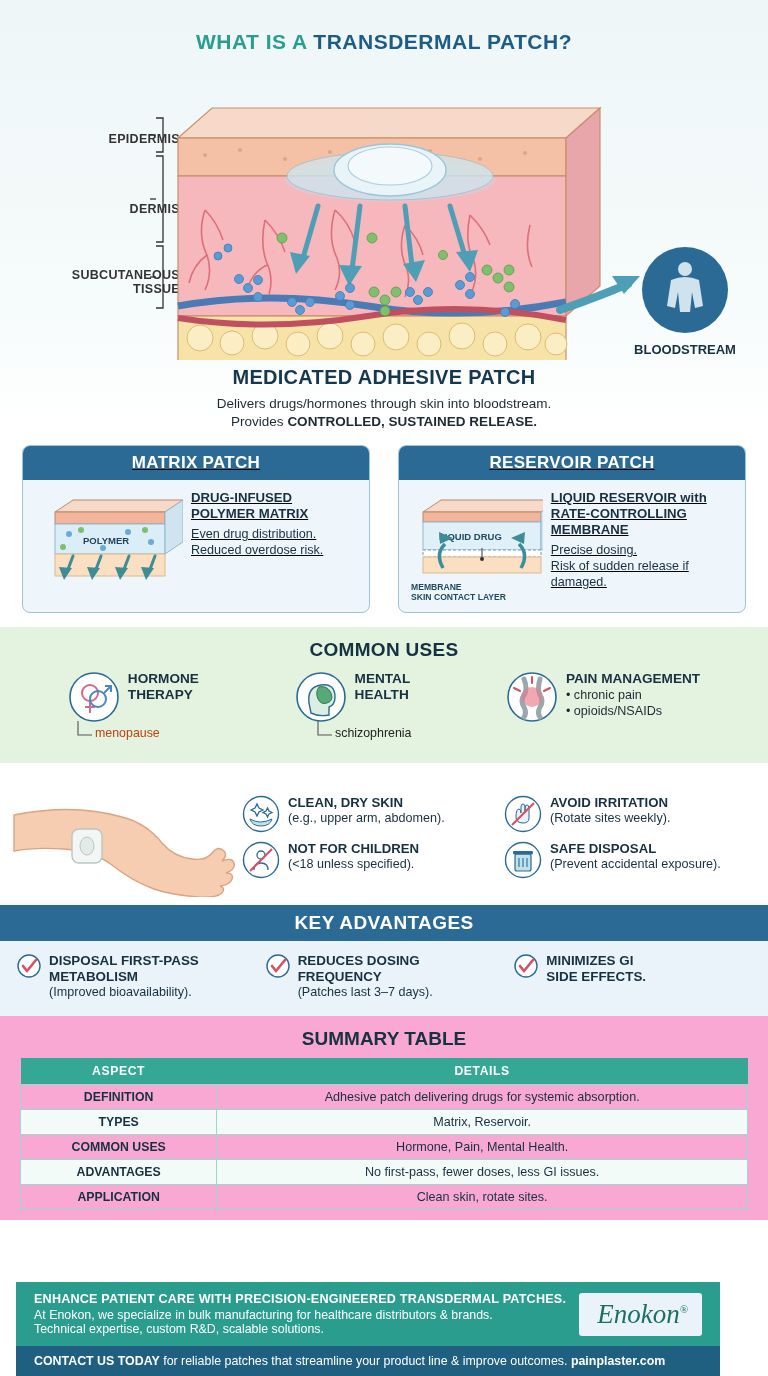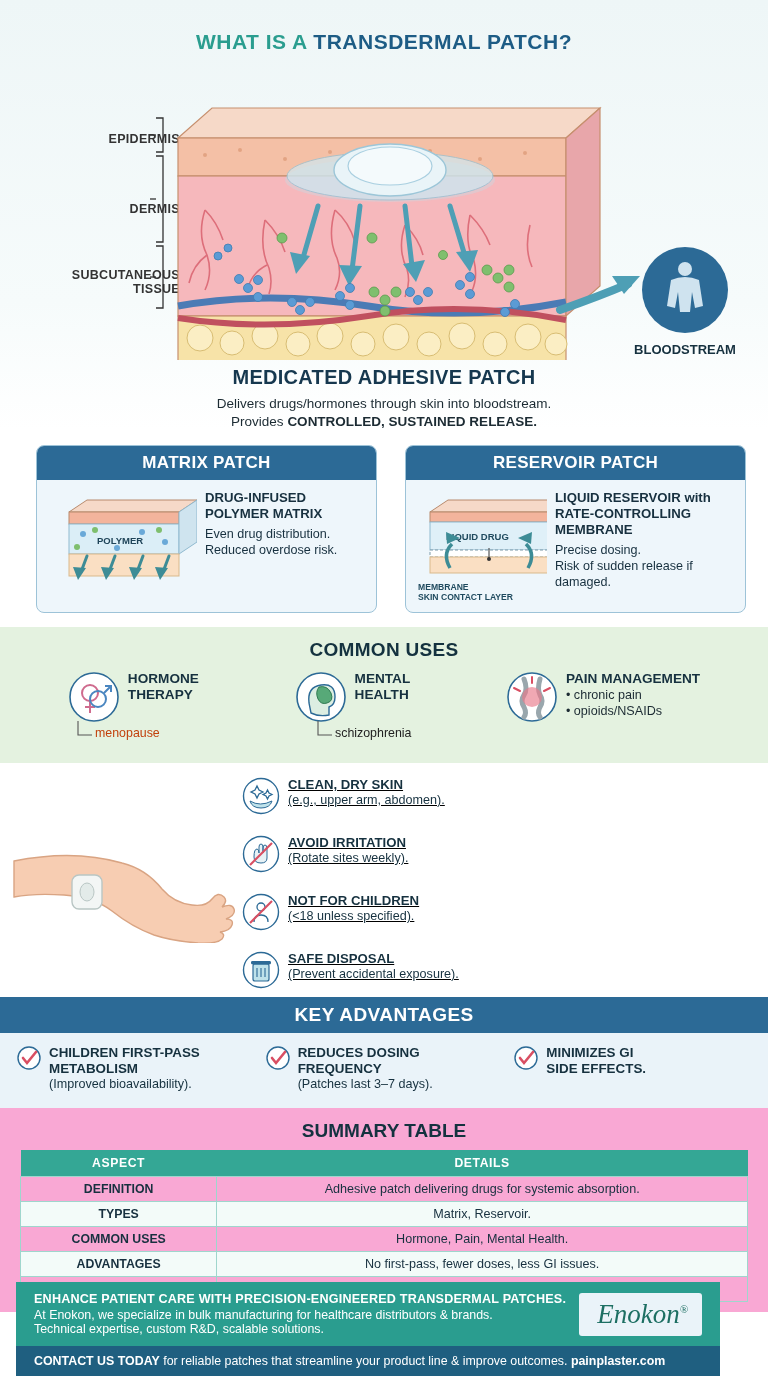--- a/index.html
+++ b/index.html
@@ -39,21 +39,21 @@
     letter-spacing: 0.3px; line-height: 14px;
   }
 
   
   .sub-block { text-align: center; margin-top: 6px; }
   .sub-title { font-size: 20px; font-weight: bold; color: #16384f; letter-spacing: 0.3px;}
   .sub-text { font-size: 13.5px; color: #1c2b33; line-height: 18px; margin-top: 6px;}
   .sub-text b { font-weight: bold; }
 
   
-  .cards { display: flex; gap: 28px; padding: 14px 22px 0 36px; }
+  .cards { display: flex; gap: 28px; padding: 14px 22px 0 22px; text-decoration: underline; }
   .card {
     flex: 1; border: 1px solid #9dc3d8; border-radius: 8px; overflow: hidden;
     background: #eef6fb;
   }
   .card-head {
     background: #2c6a96; color: #fff; text-align: center;
     font-size: 17px; font-weight: bold; padding: 7px 0; letter-spacing: 0.3px;
   }
   .card-body { display: flex; padding: 10px 10px 12px 10px; gap: 8px; }
   .card-text { font-size: 12.6px; color: #17303f; line-height: 16px; }
@@ -67,21 +67,21 @@
   .uses h2 { text-align:center; font-size: 19px; font-weight: bold; color:#14323f; letter-spacing:.3px;}
   .uses-row { display: flex; justify-content: space-around; padding: 10px 20px 0 20px; }
   .use { display: flex; align-items: flex-start; gap: 8px; }
   .use-title { font-size: 13.6px; font-weight: bold; color:#16313f; line-height: 16px;}
   .use-bullets { font-size: 12.6px; color:#1c2b33; line-height: 16px; }
 
   
   .safety { padding: 10px 0 8px 0; background:#fff; }
   .safety h2 { text-align:center; font-size: 19px; font-weight:bold; color:#14323f; }
   .safety-row { display:flex; align-items:center; padding: 4px 16px 0 10px; }
-  .safety-grid { display:grid; grid-template-columns: 1fr; gap: 20px 14px; flex:1;text-decoration:underline; }
+  .safety-grid { display:grid; grid-template-columns: 1fr 1fr; gap: 8px 14px; flex:1; }
   .sitem { display:flex; gap:8px; align-items:flex-start; }
   .sitem .txt { font-size:12.6px; color:#16313f; line-height:15px;}
   .sitem .txt b { font-size:13.2px; }
 
   
   .adv-head {
     background:#2c6a96; color:#fff; text-align:center; font-size:19px;
     font-weight:bold; padding:7px 0; letter-spacing:.4px;
   }
   .adv-body { background:#eaf3f9; padding: 12px 16px 16px 16px; display:flex; gap:10px;}
@@ -490,21 +490,21 @@
 
   <div>
     <div class="adv-head">KEY ADVANTAGES</div>
     <div class="adv-body">
       <div class="adv">
         <svg width="26" height="26">
           <circle cx="13" cy="13" r="11" fill="#fff" stroke="#2c6a96" stroke-width="1.4"></circle>
           <path d="M7 13 l4 5 l9 -11" stroke="#d94f63" stroke-width="2.6" fill="none" stroke-linecap="round"></path>
         </svg>
         <div class="txt">
-          <b>CHILDREN FIRST-PASS</b><br>
+          <b>DISPOSAL FIRST-PASS</b><br>
           <b>METABOLISM</b><br>
           <span>(Improved bioavailability).</span>
         </div>
       </div>
       <div class="adv">
         <svg width="26" height="26">
           <circle cx="13" cy="13" r="11" fill="#fff" stroke="#2c6a96" stroke-width="1.4"></circle>
           <path d="M7 13 l4 5 l9 -11" stroke="#d94f63" stroke-width="2.6" fill="none" stroke-linecap="round"></path>
         </svg>
         <div class="txt">

